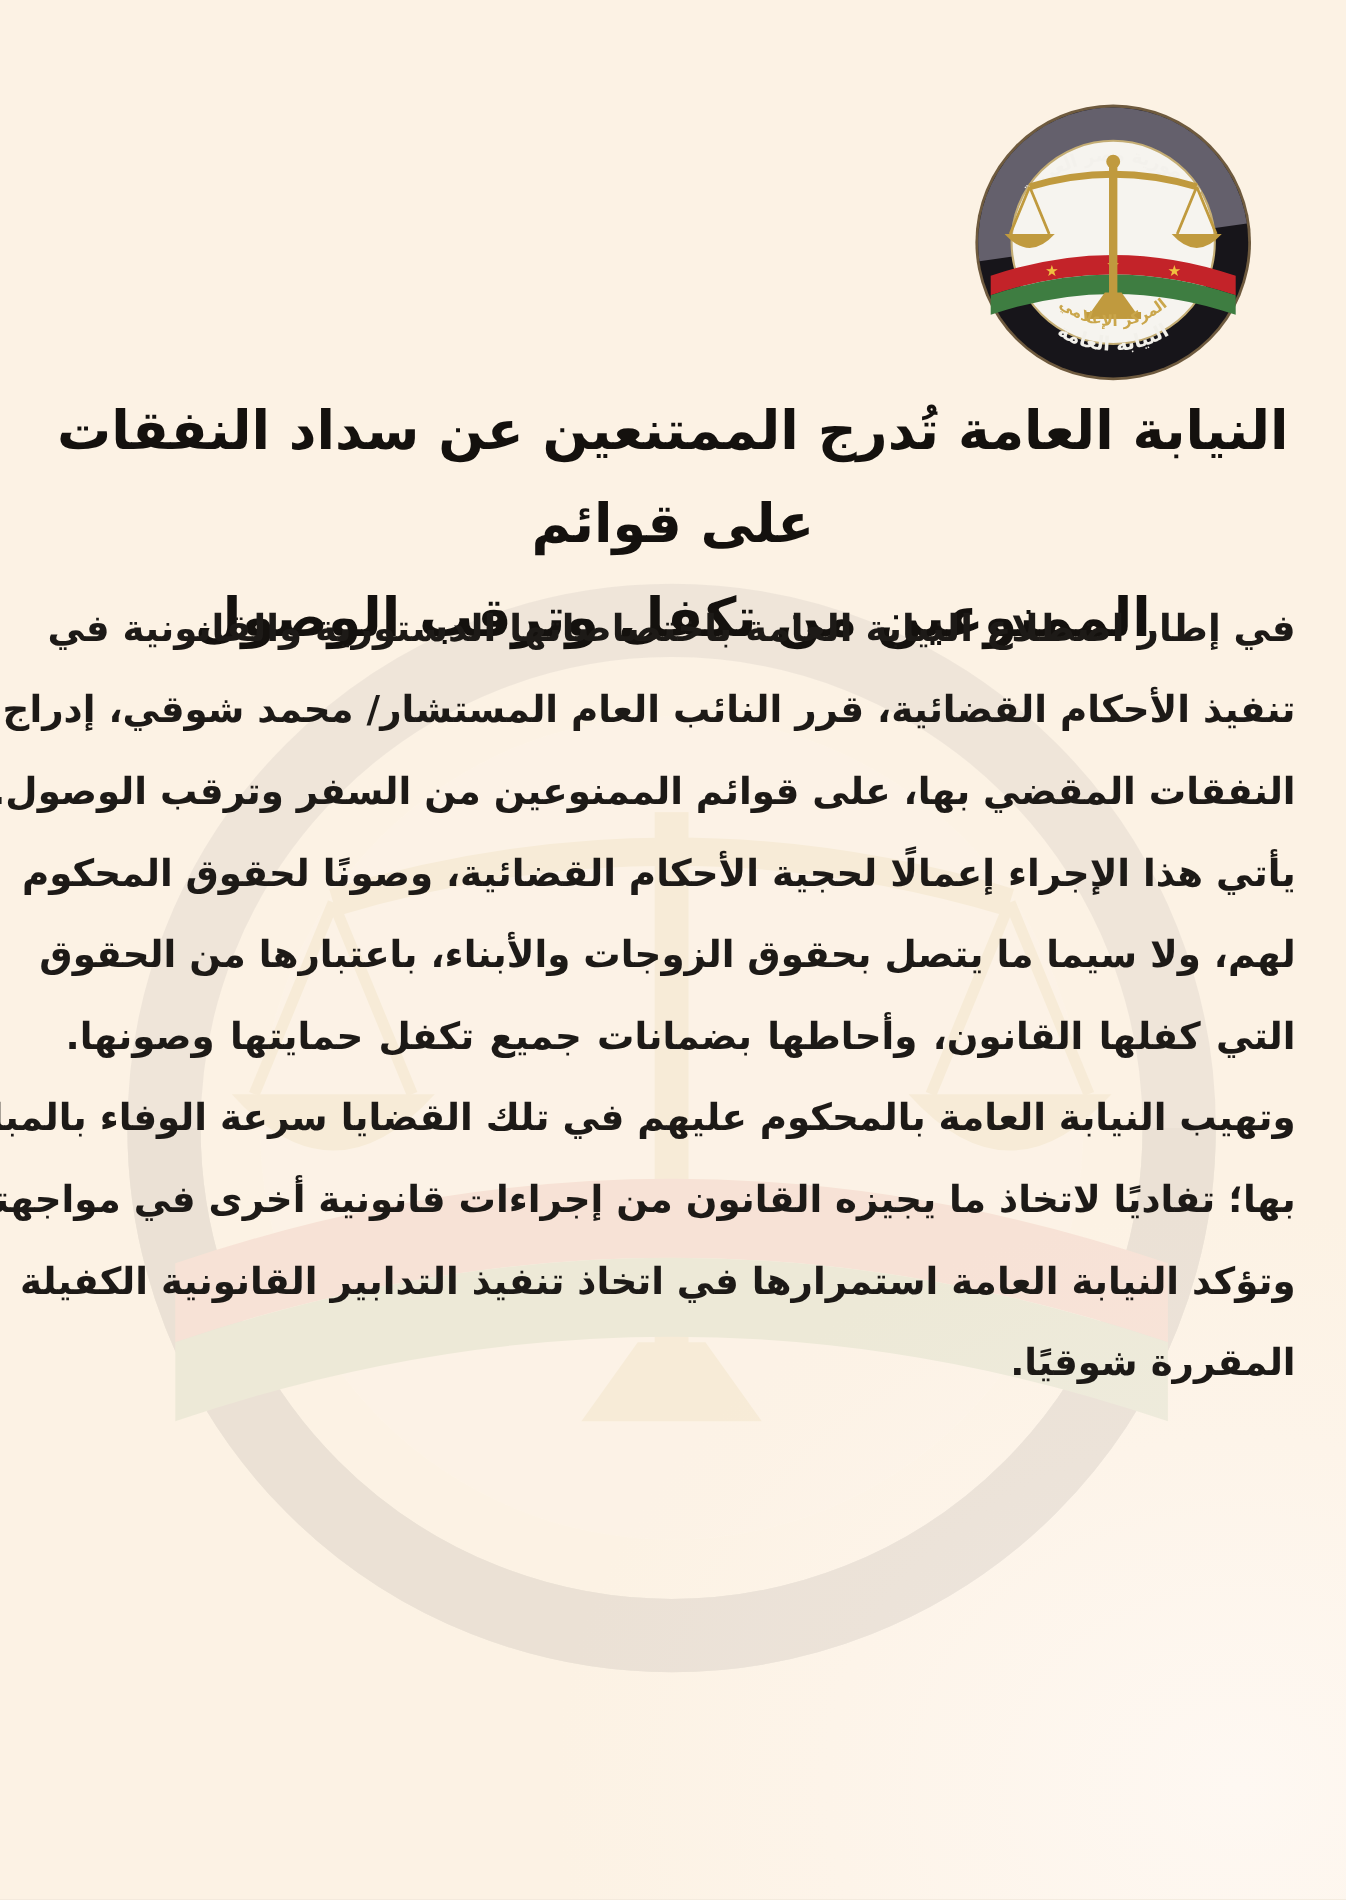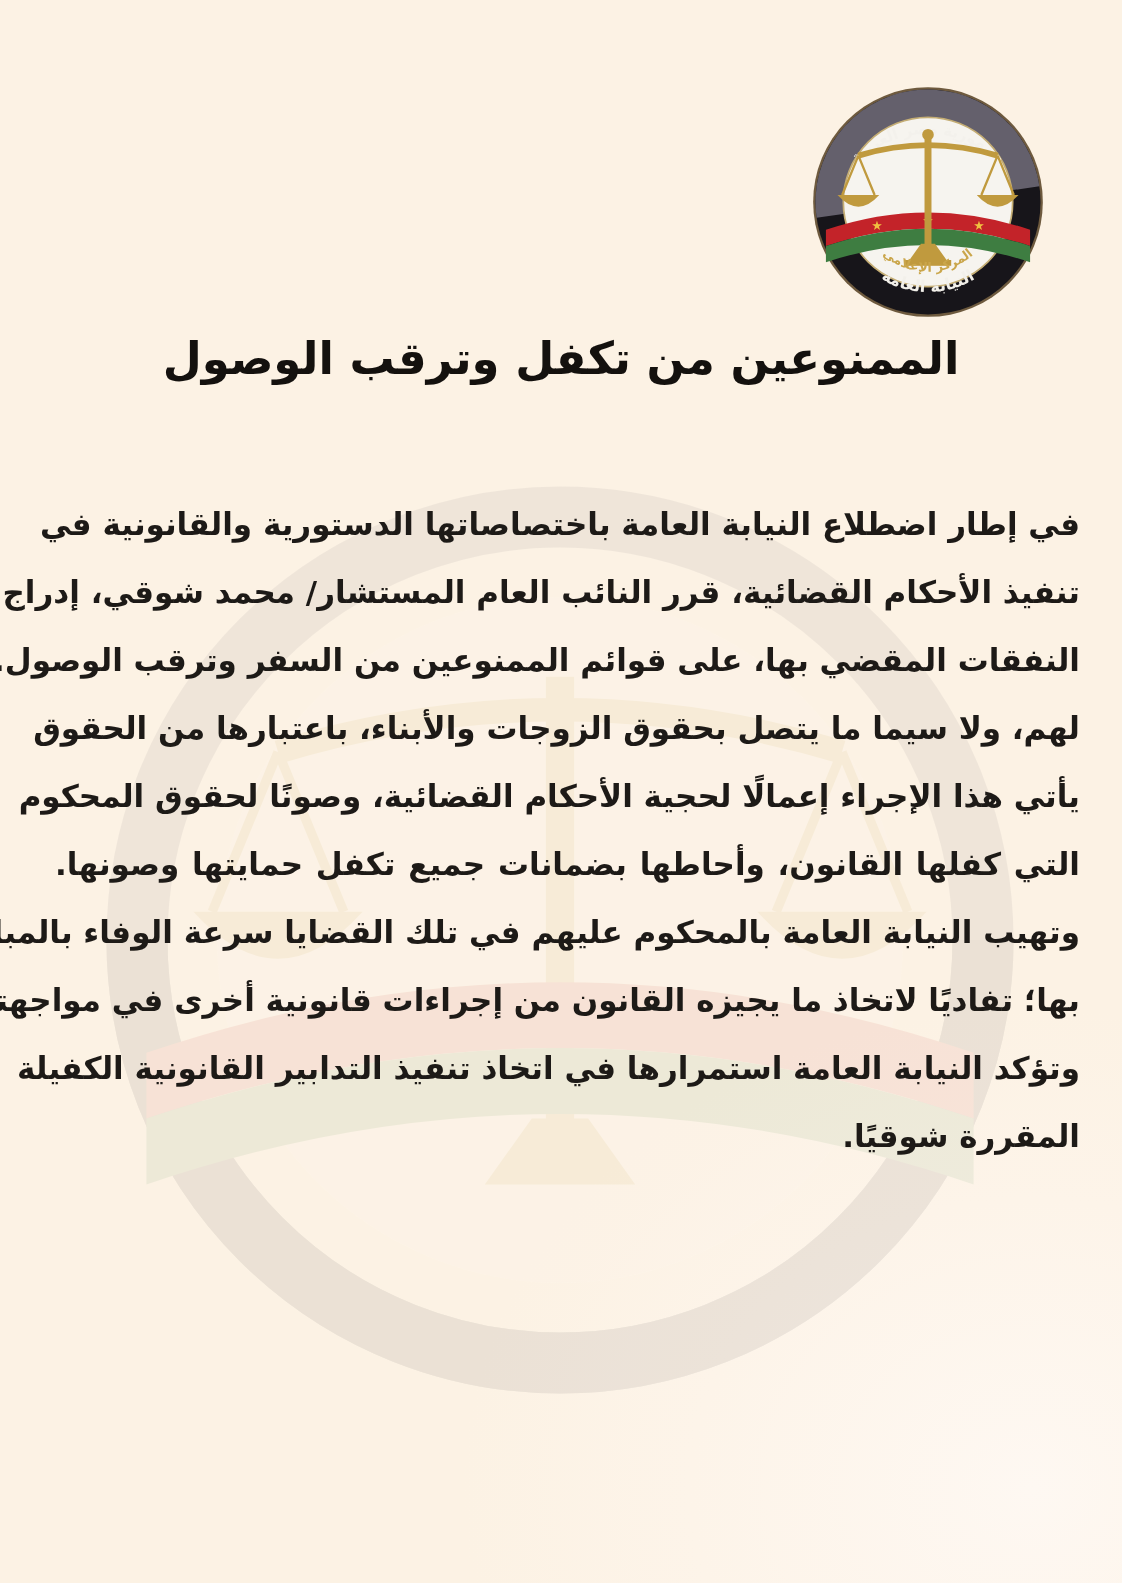--- a/index.html
+++ b/index.html
@@ -91,29 +91,30 @@
     </g>
     <text font-size="11" fill="#caa64b">
       <textPath href="#arcMid" startOffset="50%" text-anchor="middle">المركز الإعلامي</textPath>
     </text>
     <text font-size="14" fill="#f2f0ea">
       <textPath href="#arcBot" startOffset="50%" text-anchor="middle">النيابة العامة</textPath>
     </text>
   </svg>
 
   <div class="title">
+    <div>النيابة العامة تُدرج الممتنعين عن سداد النفقات على قوائم</div>
     <div>الممنوعين من تكفل وترقب الوصول</div>
   </div>
 
   <div class="body-text">
     <div class="line">في إطار اضطلاع النيابة العامة باختصاصاتها الدستورية والقانونية في</div>
     <div class="line">تنفيذ الأحكام القضائية، قرر النائب العام المستشار/ محمد شوقي، إدراج</div>
     <div class="line">النفقات المقضي بها، على قوائم الممنوعين من السفر وترقب الوصول.</div>
+    <div class="line">يأتي هذا الإجراء إعمالًا لحجية الأحكام القضائية، وصونًا لحقوق المحكوم</div>
     <div class="line">لهم، ولا سيما ما يتصل بحقوق الزوجات والأبناء، باعتبارها من الحقوق</div>
-    <div class="line">يأتي هذا الإجراء إعمالًا لحجية الأحكام القضائية، وصونًا لحقوق المحكوم</div>
     <div class="line">التي كفلها القانون، وأحاطها بضمانات جميع تكفل حمايتها وصونها.</div>
     <div class="line">وتهيب النيابة العامة بالمحكوم عليهم في تلك القضايا سرعة الوفاء بالمبالغ المقضي</div>
     <div class="line">بها؛ تفاديًا لاتخاذ ما يجيزه القانون من إجراءات قانونية أخرى في مواجهتهم.</div>
     <div class="line">وتؤكد النيابة العامة استمرارها في اتخاذ تنفيذ التدابير القانونية الكفيلة</div>
     <div class="line last">المقررة شوقيًا.</div>
   </div>
 
 </div>
 
 </body></html>

